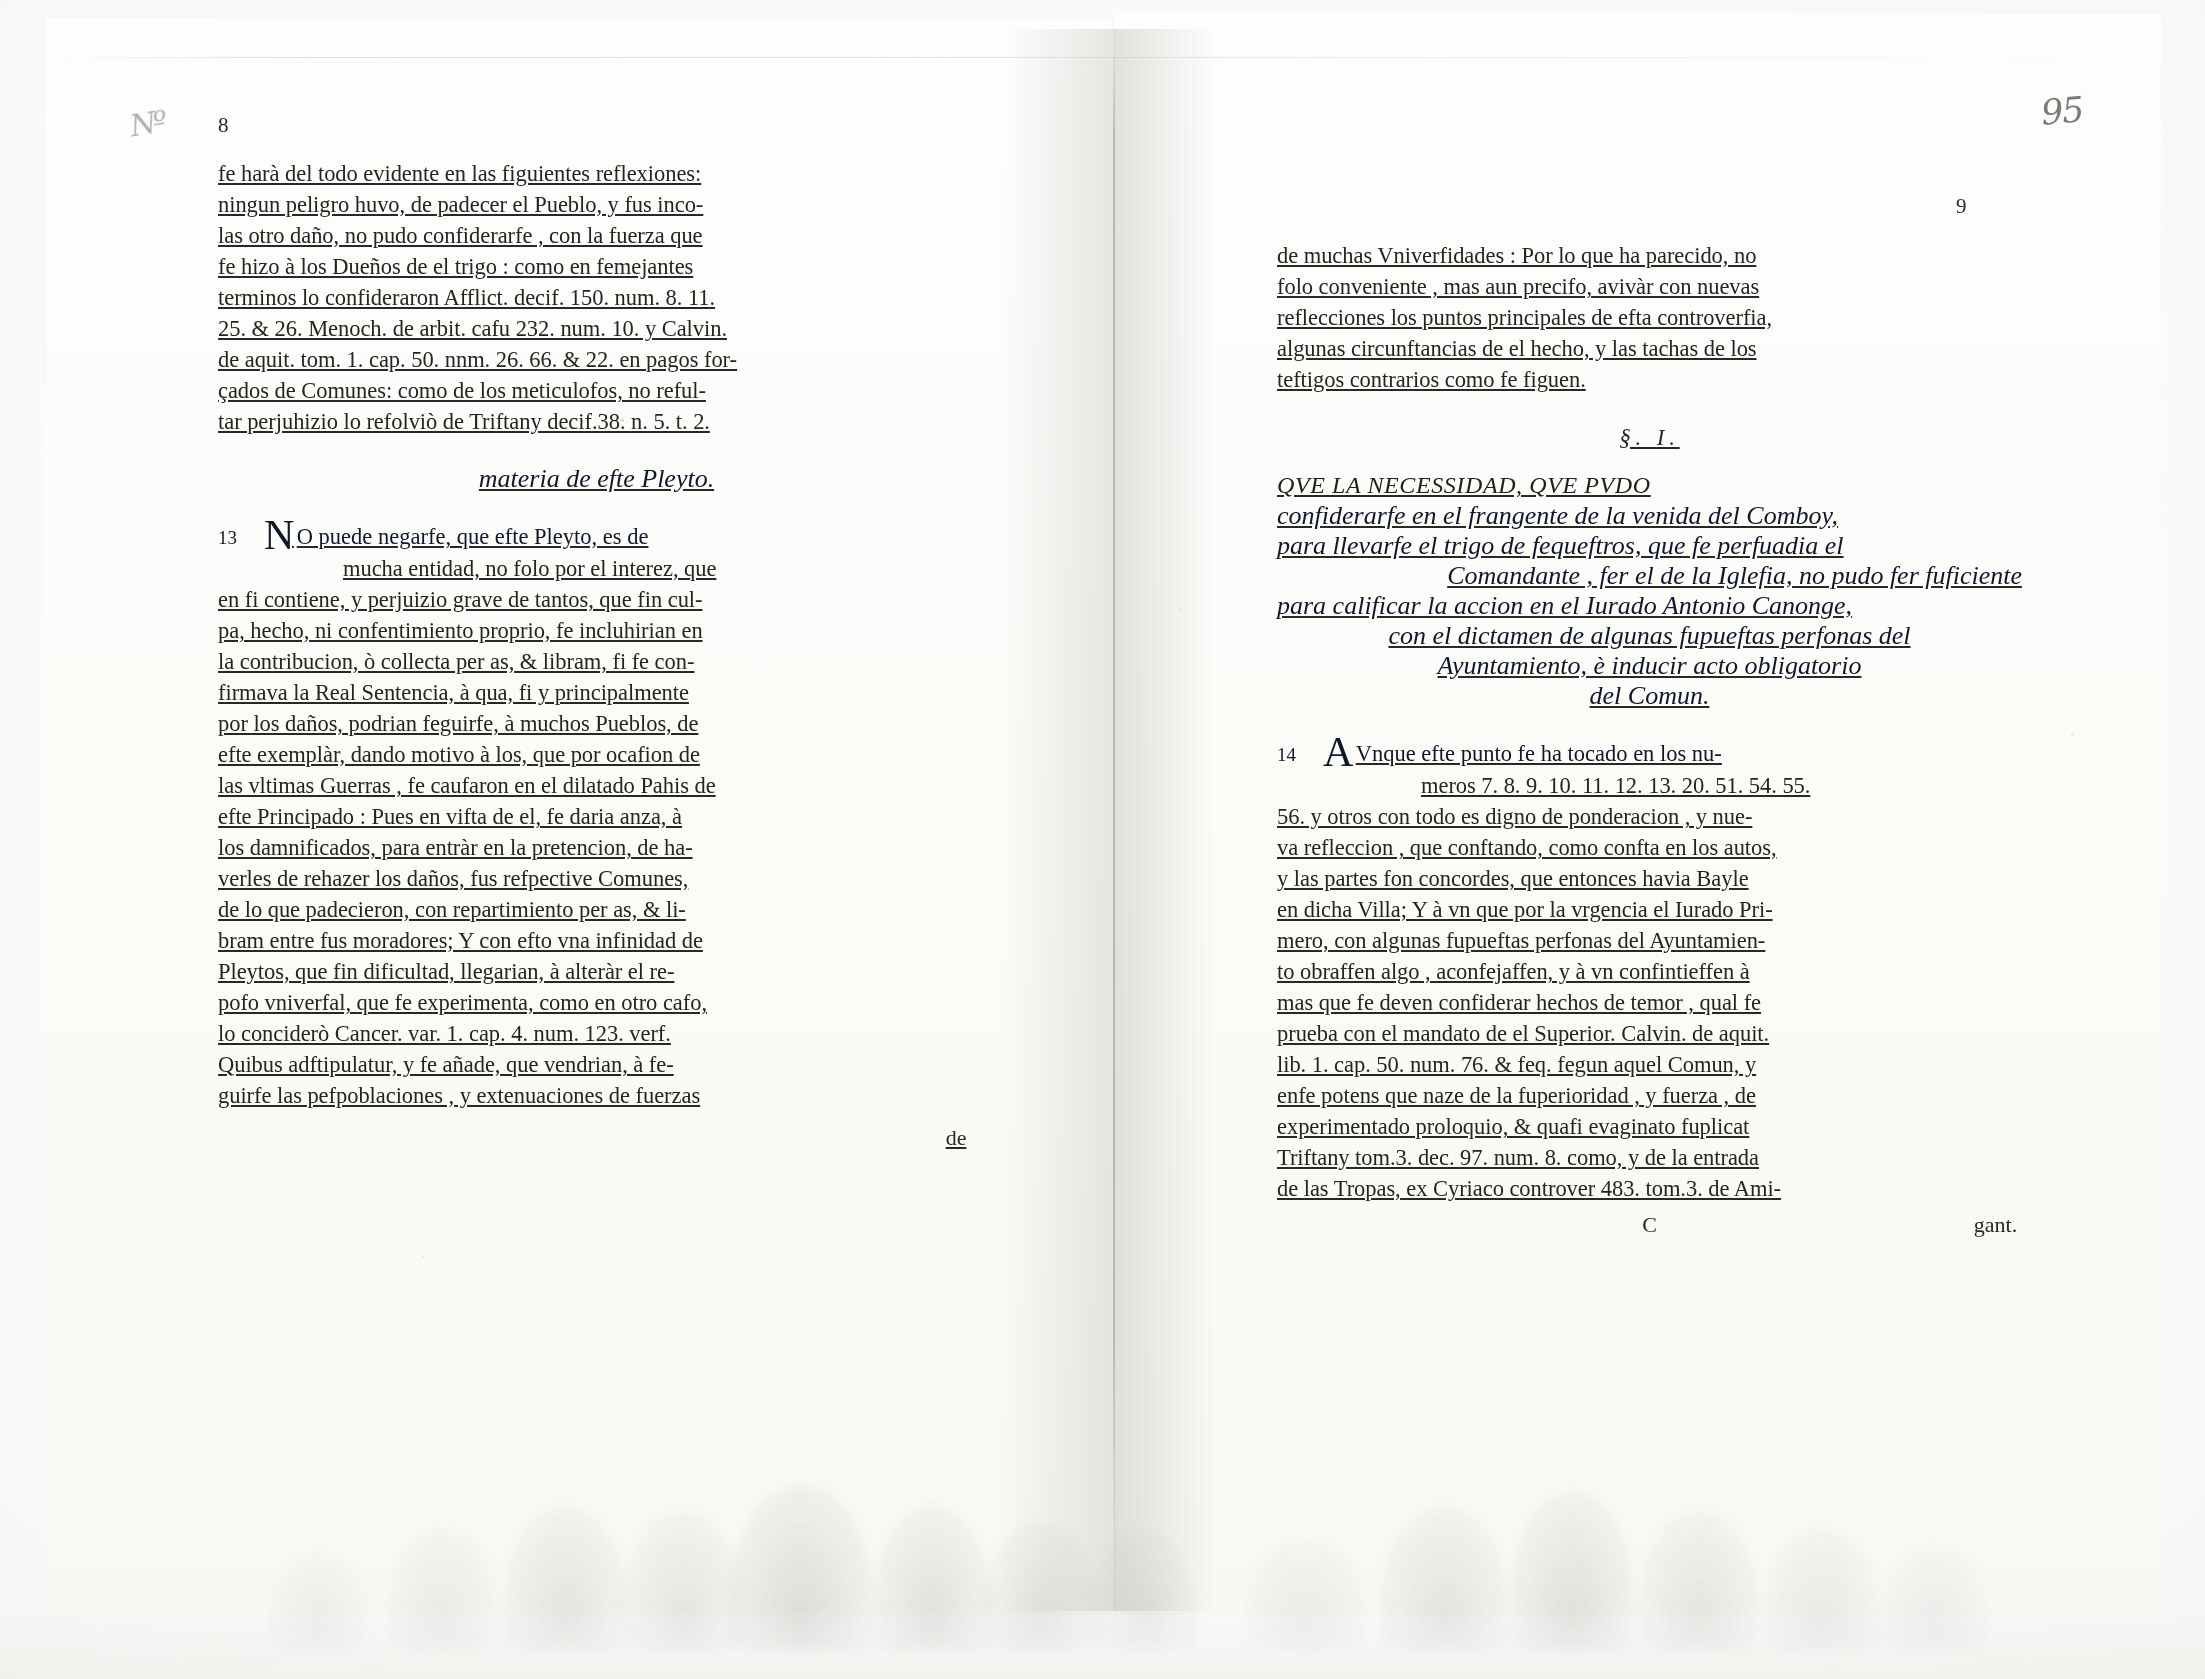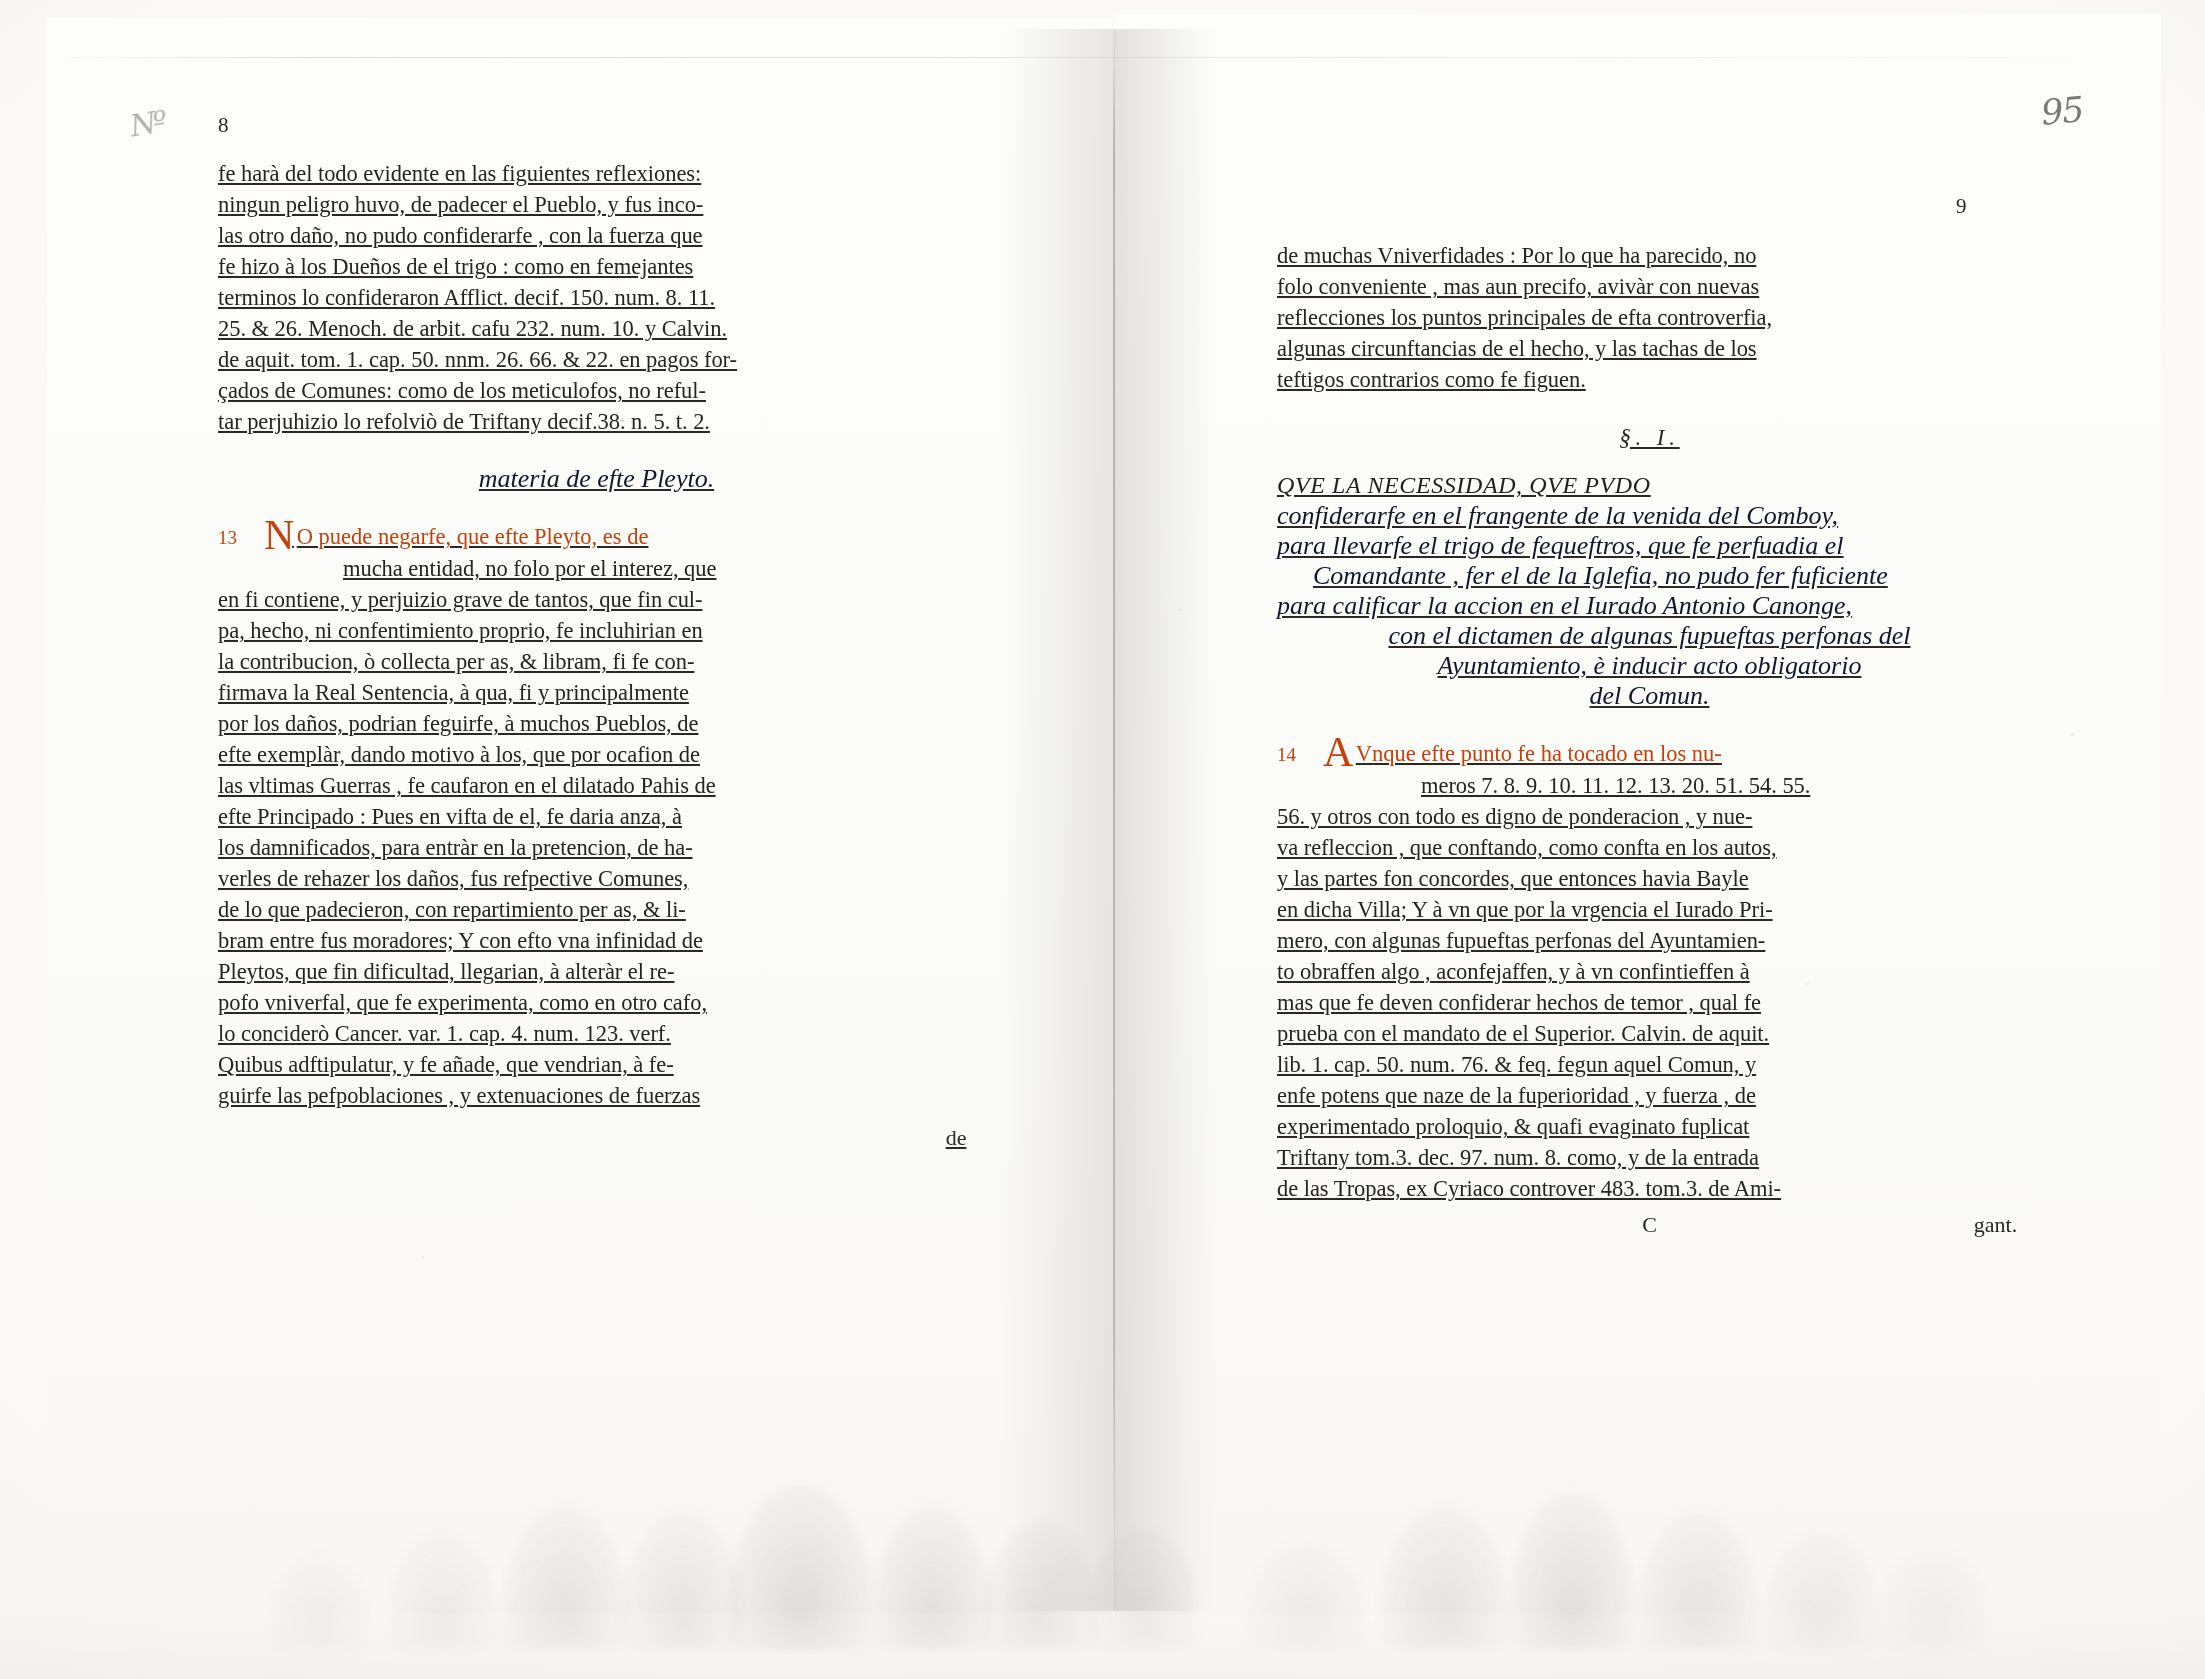--- a/index.html
+++ b/index.html
@@ -140,21 +140,21 @@
   }
   .para-spacer { height: 27px; }
   .para-spacer-sm { height: 16.3px; }
 
   
   .dropline {
     position: relative;
     white-space: nowrap;
     font-size: 22.5px;
     line-height: 31px;
-    color: #c2410c;
+    color: #0f172a;
   }
   .parnum {
     display: inline-block;
     width: 46px;
     font-size: 19px;
     vertical-align: baseline;
   }
   .dropcap {
     font-size: 42px;
     line-height: 0;
@@ -312,21 +312,21 @@
     <div class="para-spacer"></div>
 
     <div class="sectsign">§. I.</div>
 
     <div class="para-spacer-sm"></div>
 
     <div>
       <div class="head-caps" style="text-align:left;">QVE LA NECESSIDAD, QVE PVDO</div>
       <div class="head-sub" style="text-align:left;">confiderarfe en el frangente de la venida del Comboy,</div>
       <div class="head-sub" style="text-align:left;">para llevarfe el trigo de fequeftros, que fe perfuadia el</div>
-      <div class="head-sub" style="text-align:left;margin-left:36px;">Comandante , fer el de la Iglefia, no pudo fer fuficiente</div>
+      <div class="head-sub" style="text-align:right;margin-left:36px;">Comandante , fer el de la Iglefia, no pudo fer fuficiente</div>
       <div class="head-sub" style="text-align:left;">para calificar la accion en el Iurado Antonio Canonge,</div>
       <div class="head-sub">con el dictamen de algunas fupueftas perfonas del</div>
       <div class="head-sub">Ayuntamiento, è inducir acto obligatorio</div>
       <div class="head-sub">del Comun.</div>
     </div>
 
     <div class="para-spacer"></div>
 
     <div>
       <div class="dropline">

